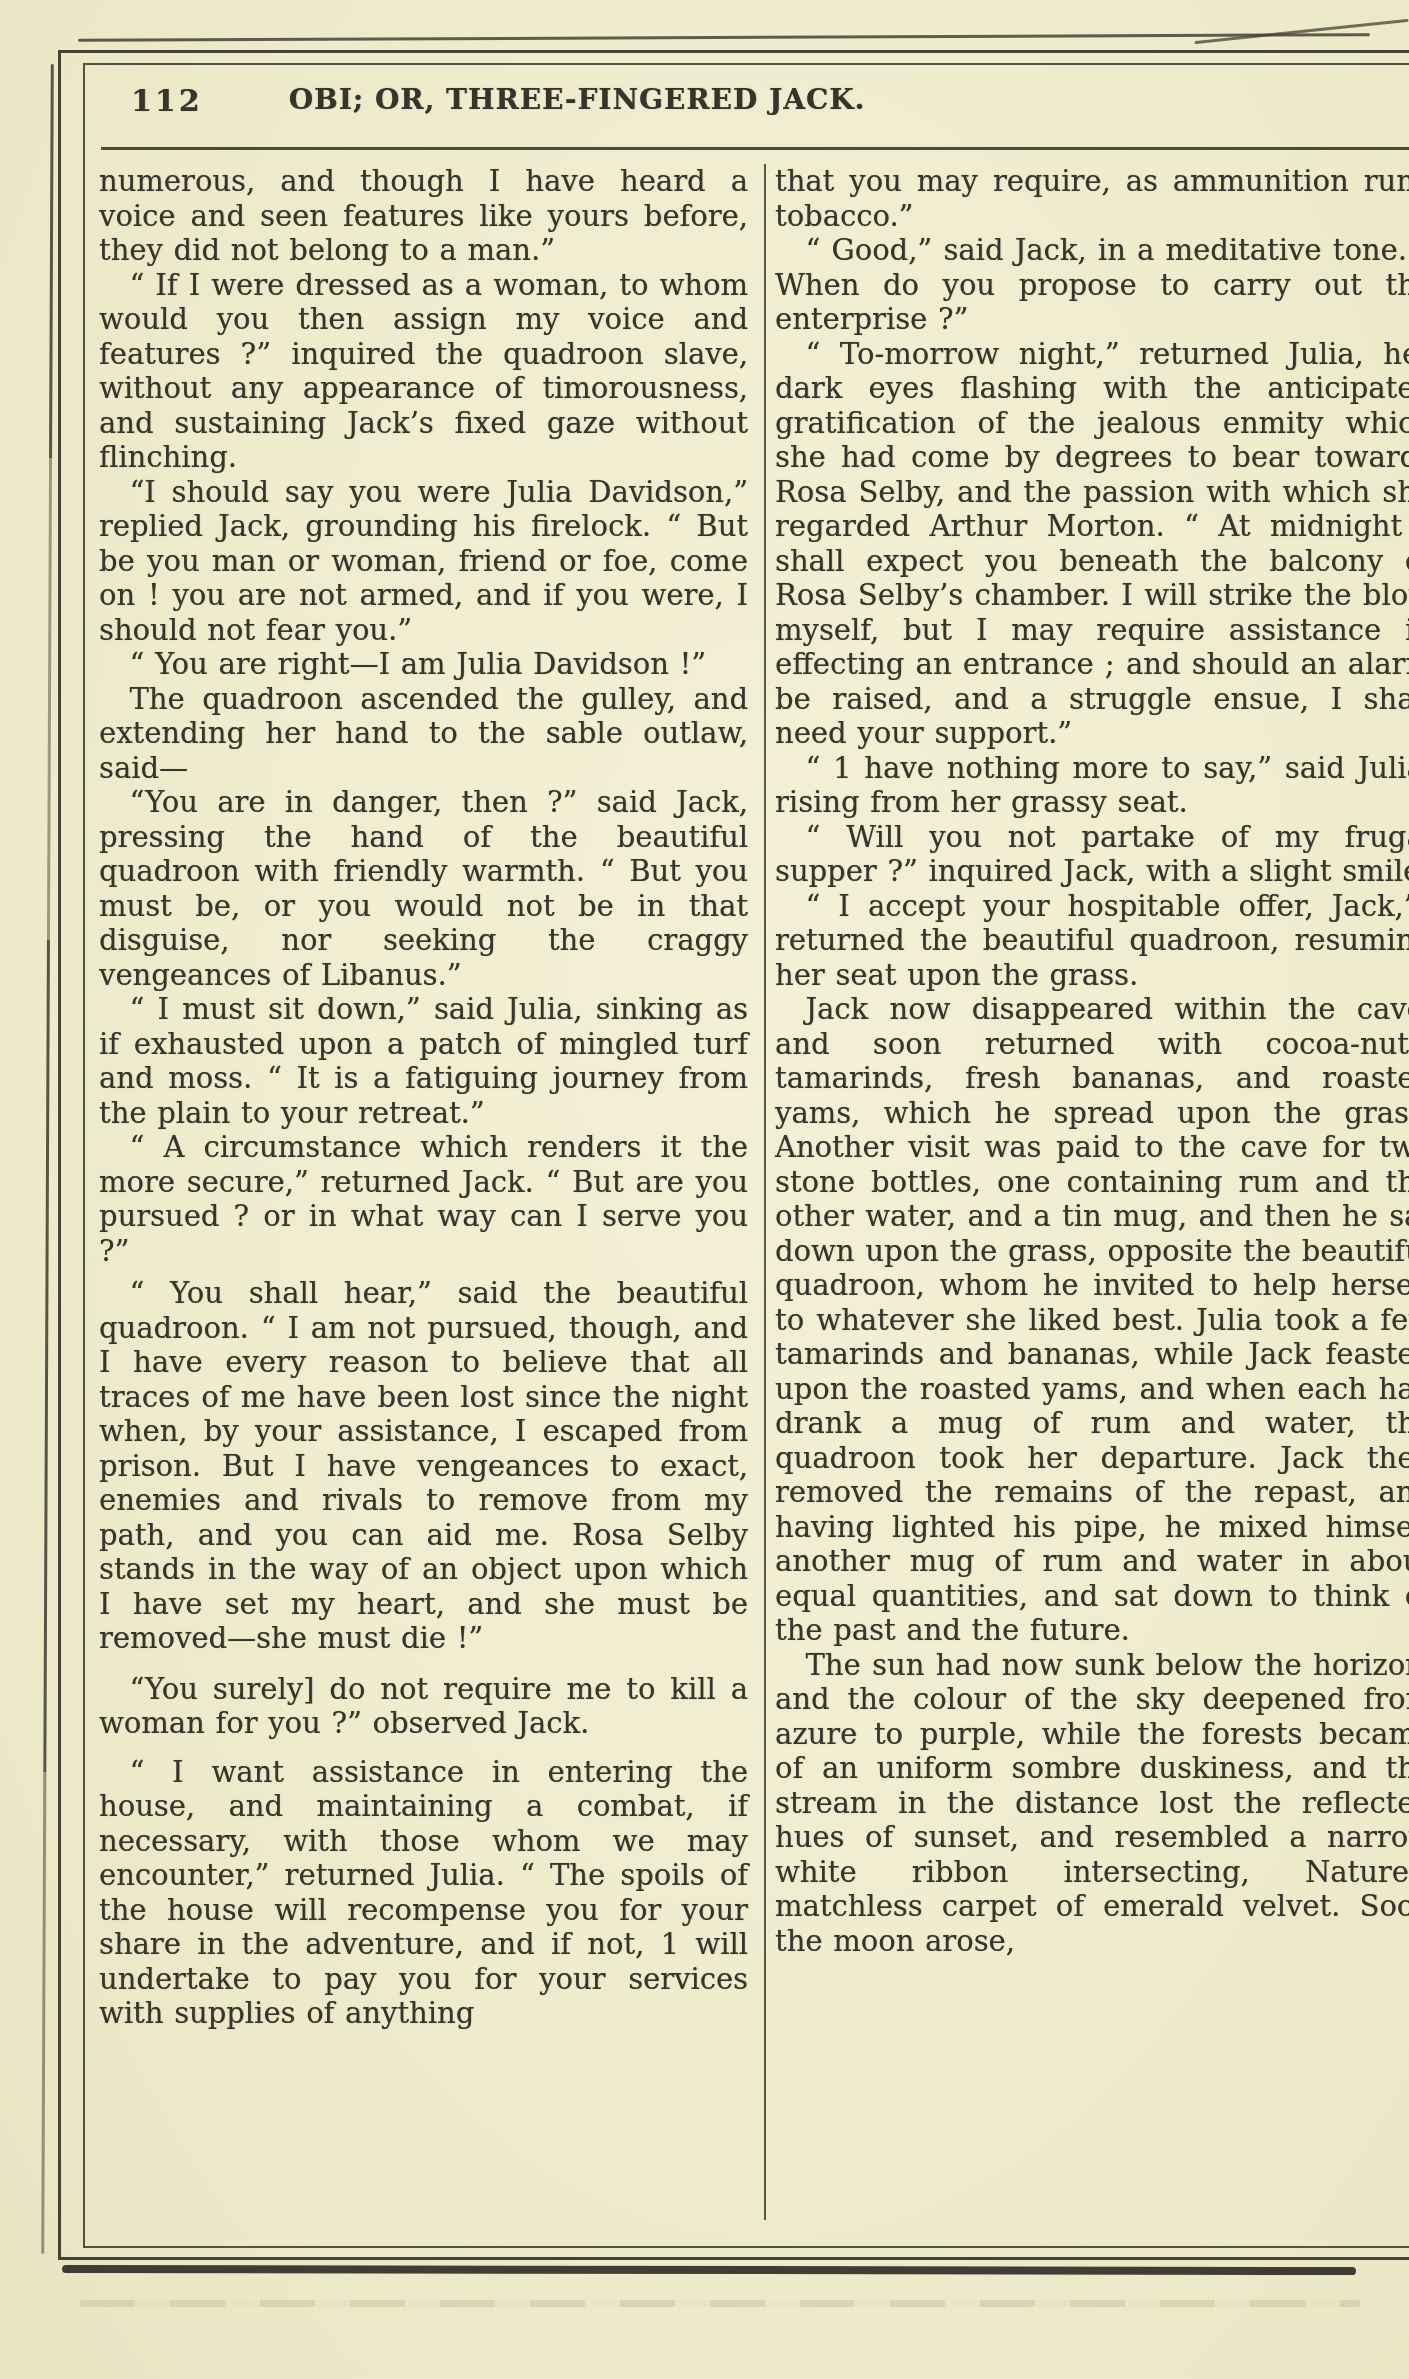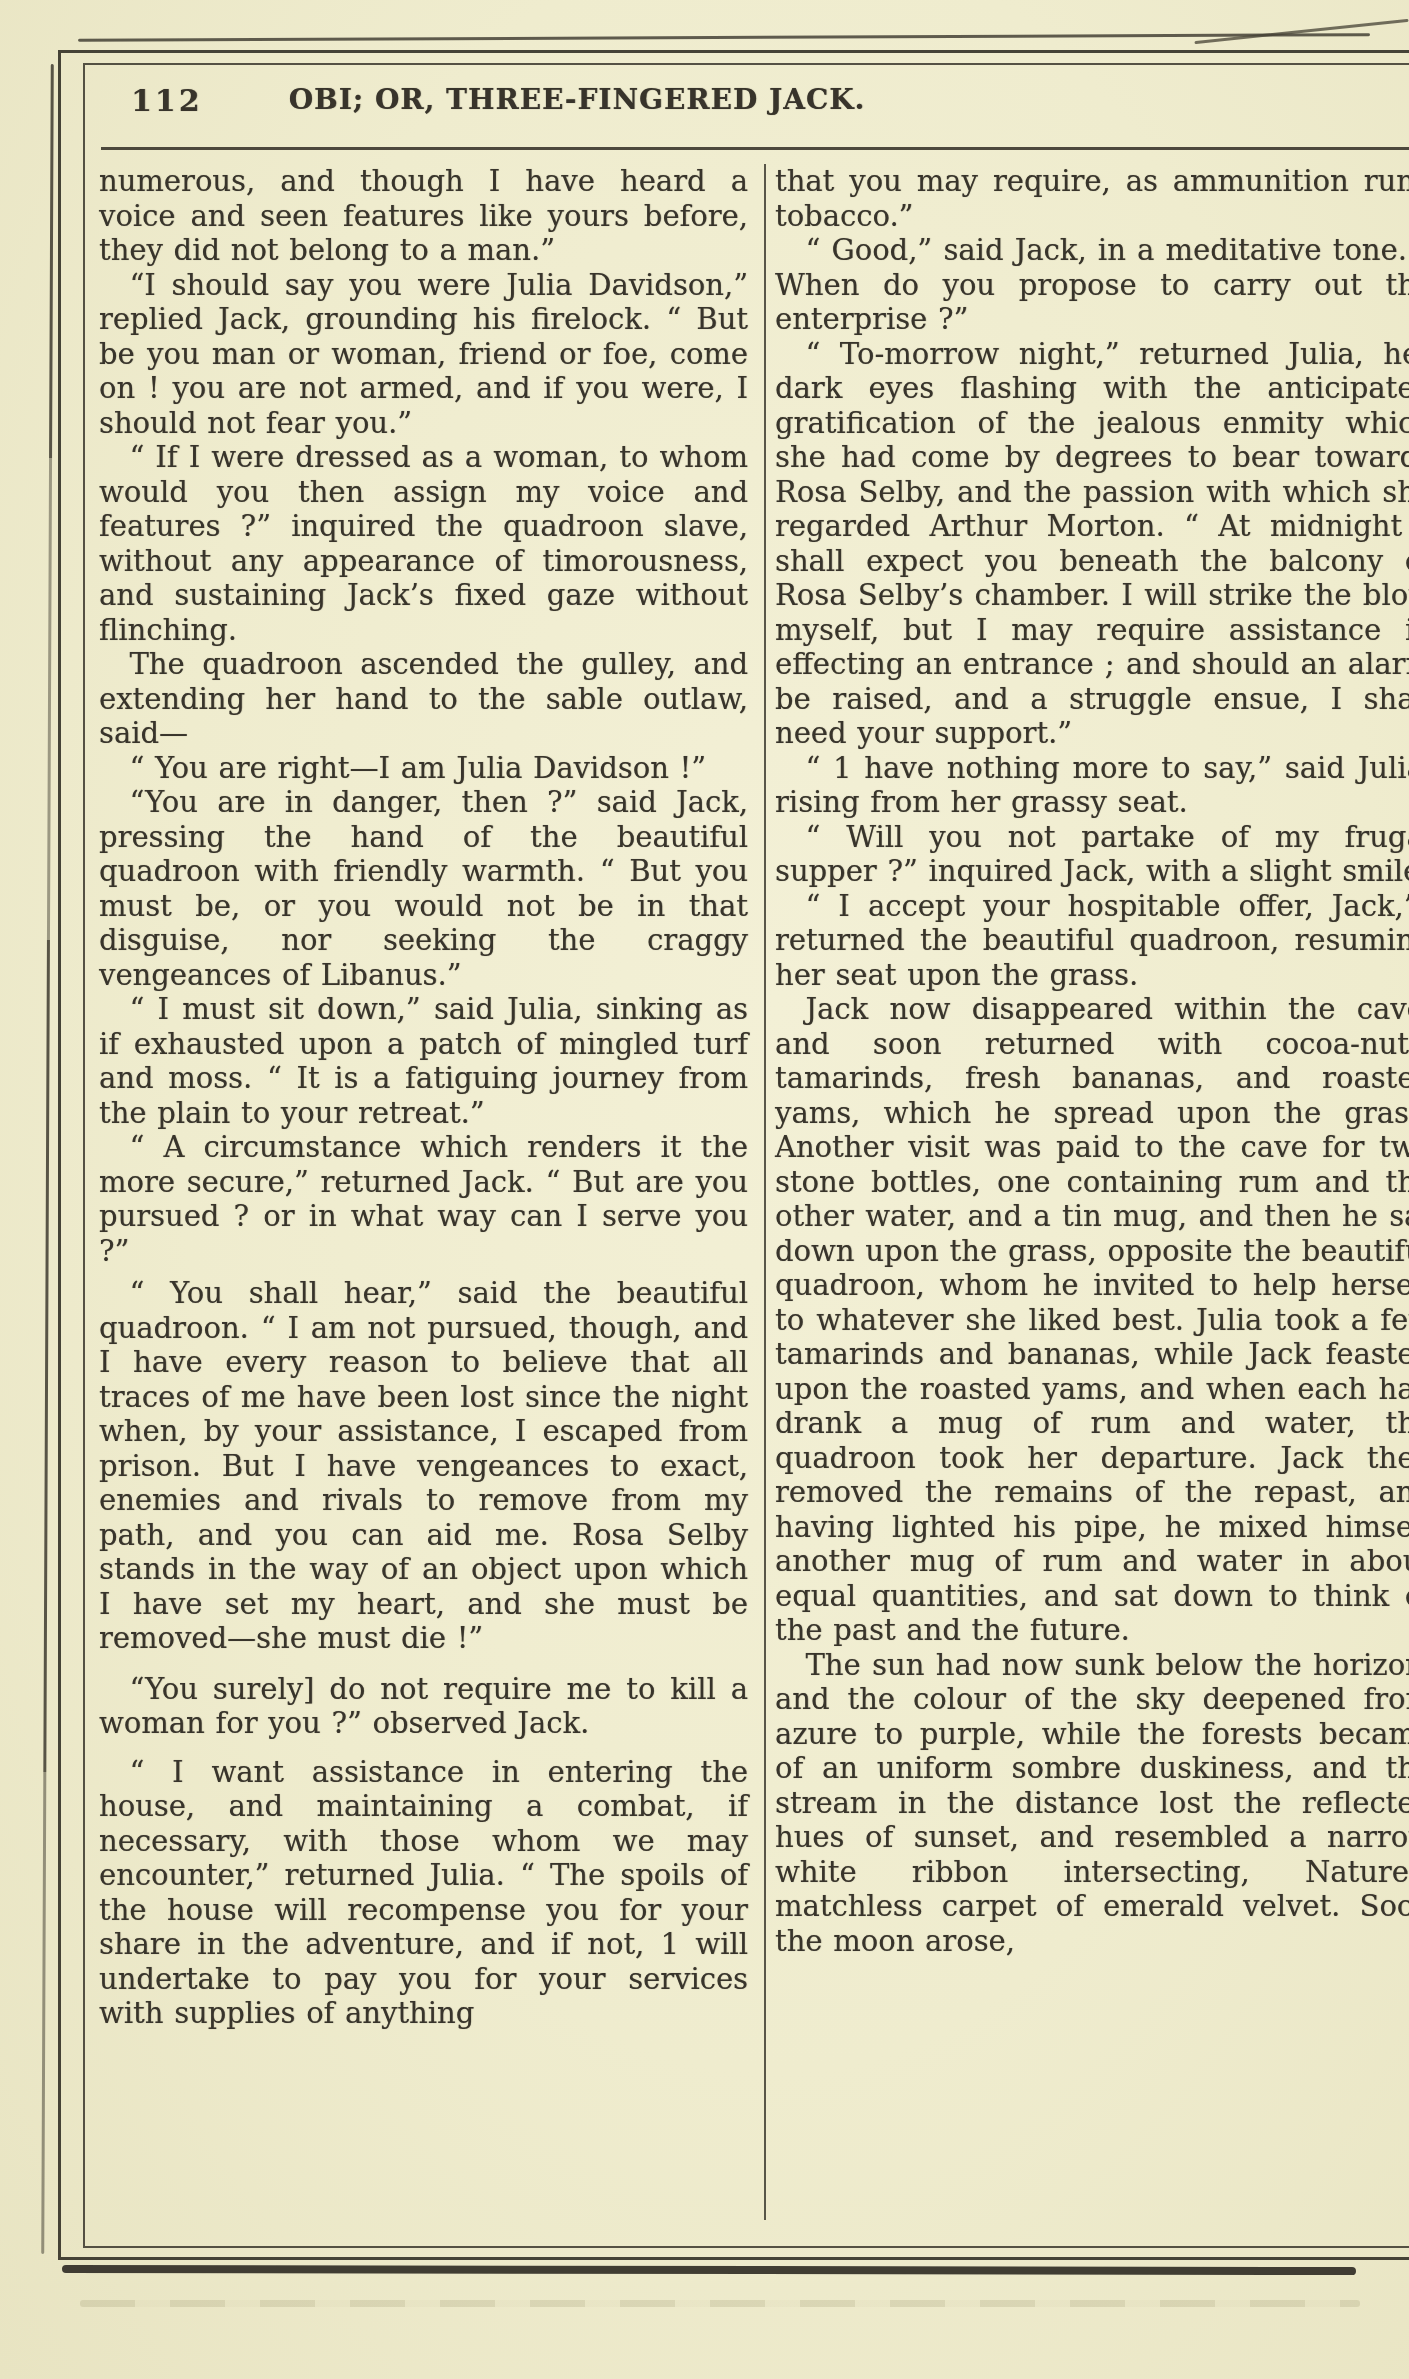--- a/index.html
+++ b/index.html
@@ -98,24 +98,24 @@
         <div class="header">
           <span class="page-number">112</span>
           <span class="running-title">OBI; OR, THREE-FINGERED JACK.</span>
         </div>
 
         <div class="header-rule"></div>
 
         <div class="columns">
           <div class="col col-left">
             <p>numerous, and though I have heard a voice and seen features like yours before, they did not belong to a man.”</p>
+            <p>“ If I were dressed as a woman, to whom would you then assign my voice and features ?” inquired the quadroon slave, without any appearance of timorousness, and sustaining Jack’s fixed gaze without flinching.</p>
             <p>“I should say you were Julia Davidson,” replied Jack, grounding his firelock. “ But be you man or woman, friend or foe, come on ! you are not armed, and if you were, I should not fear you.”</p>
-            <p>“ If I were dressed as a woman, to whom would you then assign my voice and features ?” inquired the quadroon slave, without any appearance of timorousness, and sustaining Jack’s fixed gaze without flinching.</p>
+            <p>“ You are right—I am Julia Davidson !”</p>
             <p>The quadroon ascended the gulley, and extending her hand to the sable outlaw, said—</p>
-            <p>“ You are right—I am Julia Davidson !”</p>
             <p>“You are in danger, then ?” said Jack, pressing the hand of the beautiful quadroon with friendly warmth. “ But you must be, or you would not be in that disguise, nor seeking the craggy vengeances of Libanus.”</p>
             <p>“ I must sit down,” said Julia, sinking as if exhausted upon a patch of mingled turf and moss. “ It is a fatiguing journey from the plain to your retreat.”</p>
             <p>“ A circumstance which renders it the more secure,” returned Jack. “ But are you pursued ? or in what way can I serve you ?”</p>
             <p>“ You shall hear,” said the beautiful quadroon. “ I am not pursued, though, and I have every reason to believe that all traces of me have been lost since the night when, by your assistance, I escaped from prison. But I have vengeances to exact, enemies and rivals to remove from my path, and you can aid me. Rosa Selby stands in the way of an object upon which I have set my heart, and she must be removed—she must die !”</p>
             <p>“You surely] do not require me to kill a woman for you ?” observed Jack.</p>
             <p>“ I want assistance in entering the house, and maintaining a combat, if necessary, with those whom we may encounter,” returned Julia. “ The spoils of the house will recompense you for your share in the adventure, and if not, 1 will undertake to pay you for your services with supplies of anything</p>
           </div>
           <div class="col col-right">
             <p>that you may require, as ammunition rum, tobacco.”</p>
             <p>“ Good,” said Jack, in a meditative tone. “ When do you propose to carry out the enterprise ?”</p>

